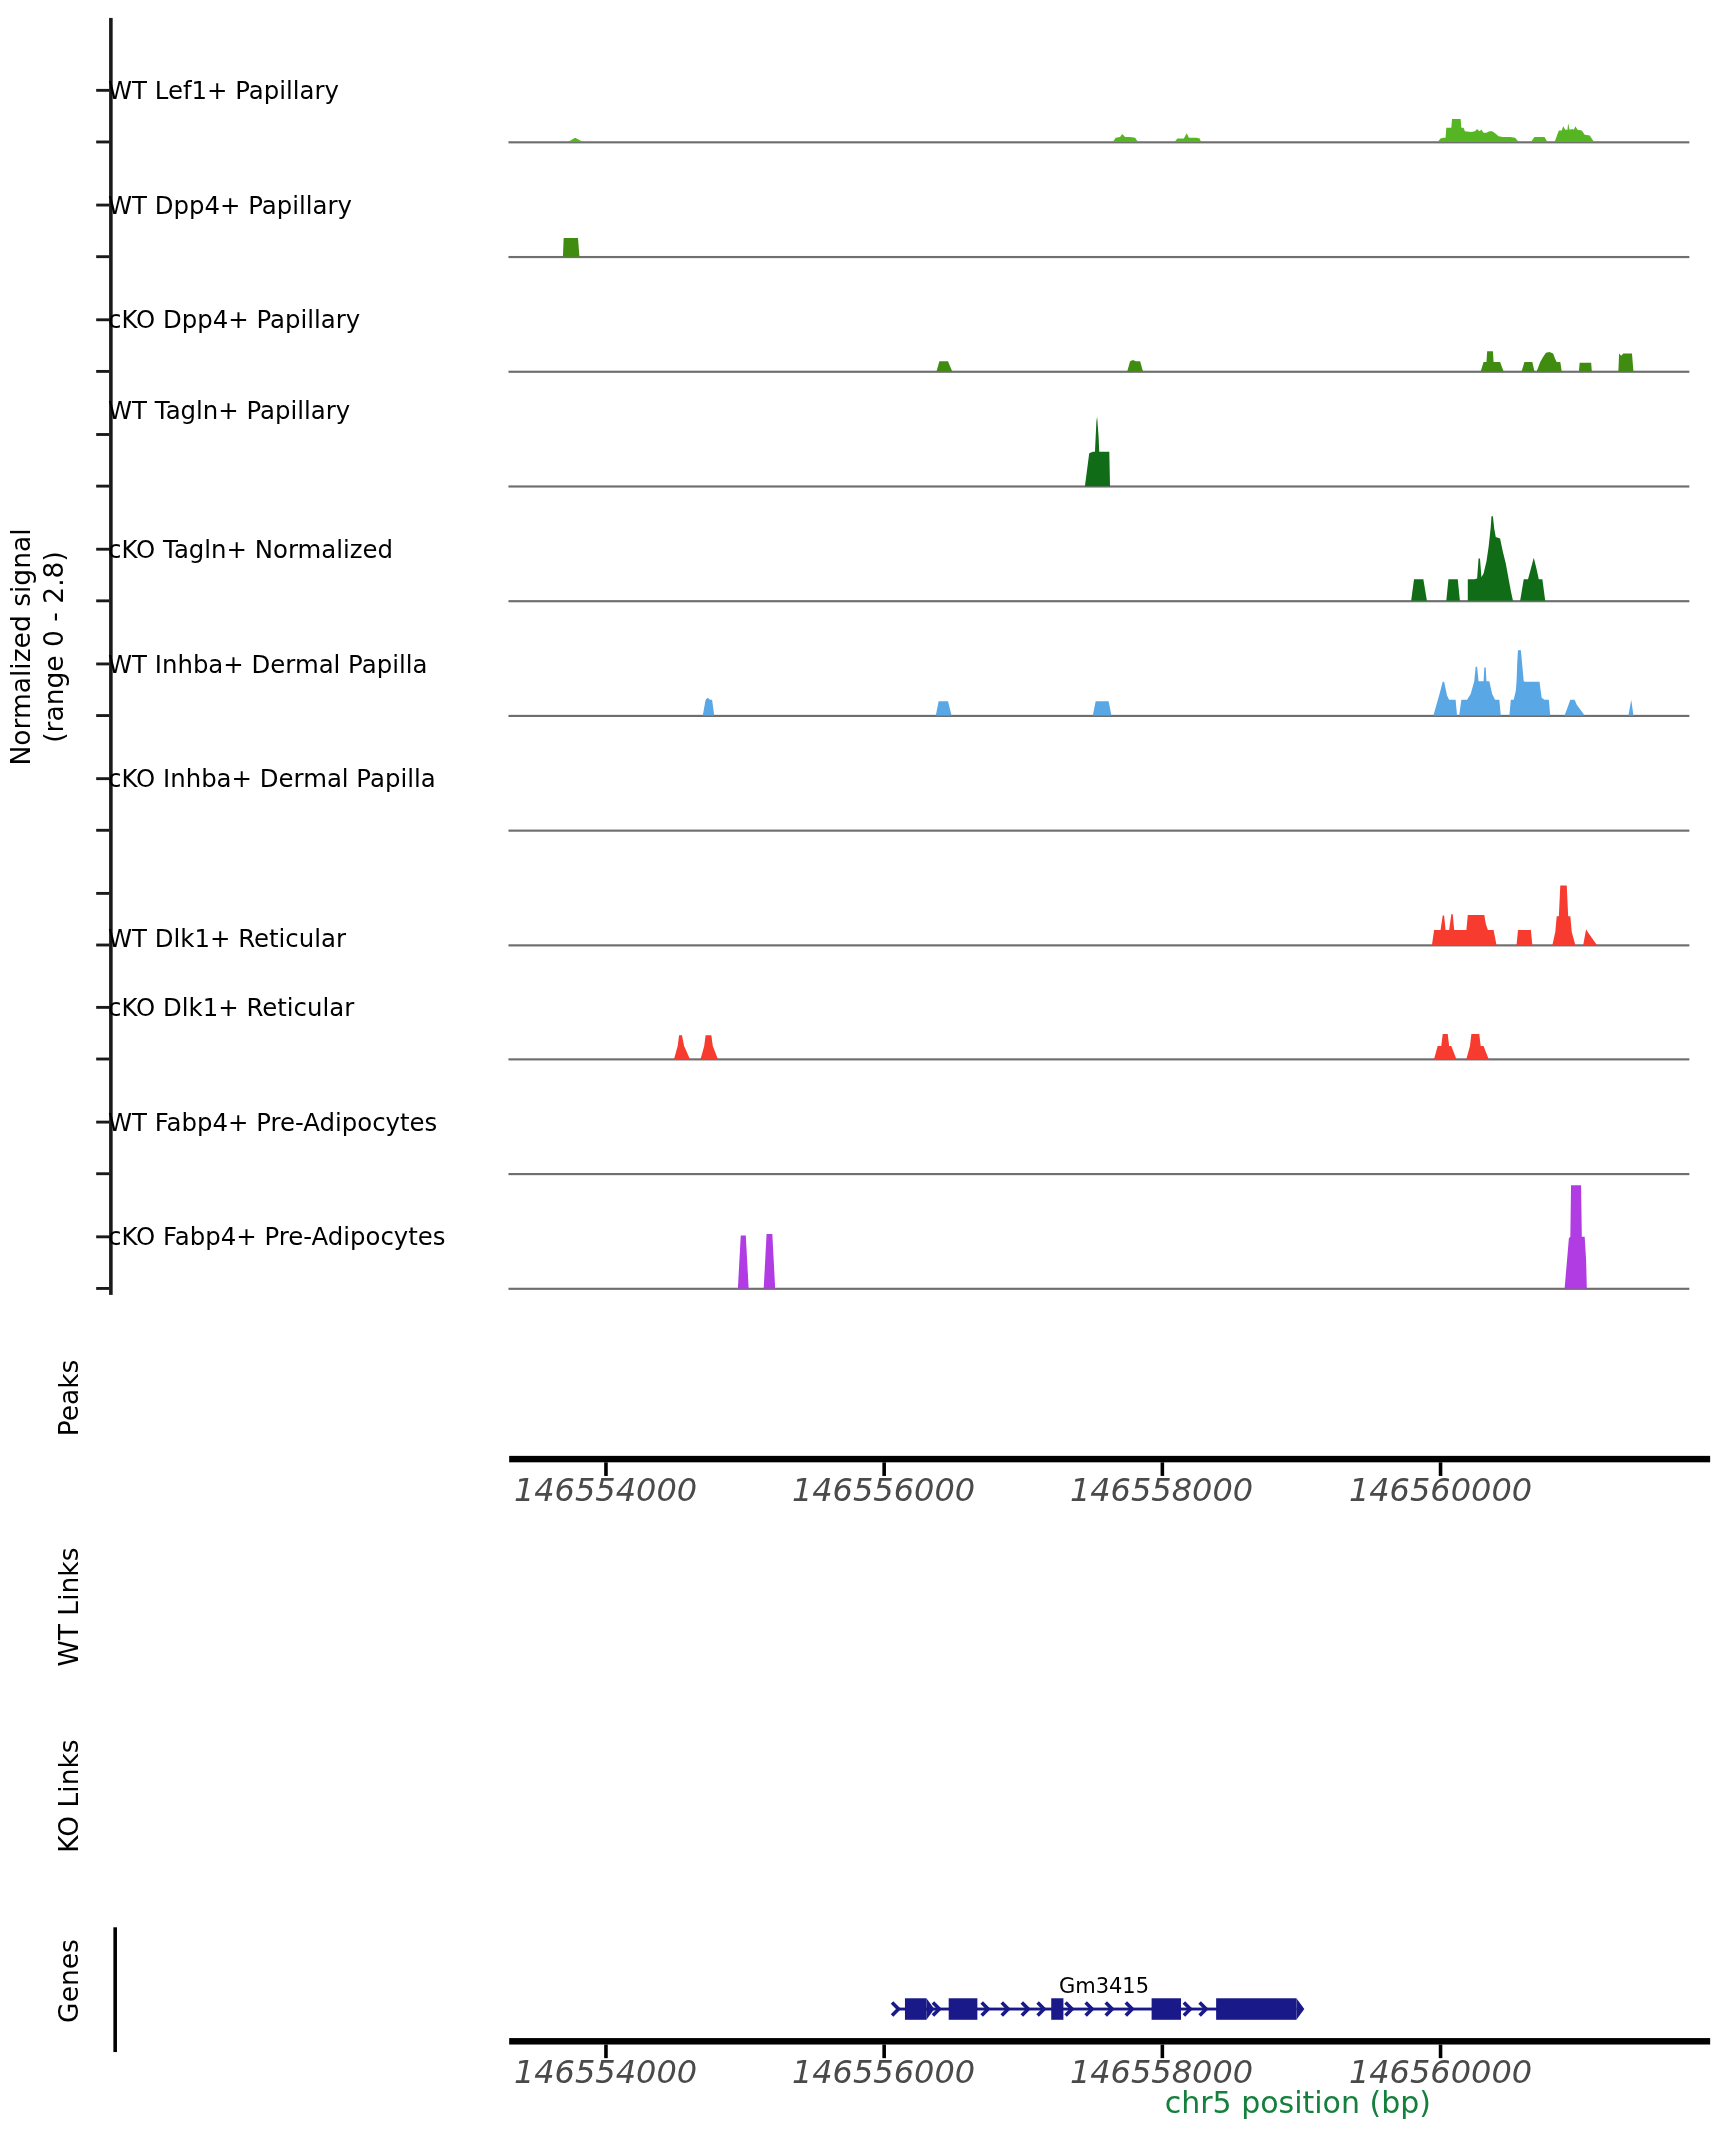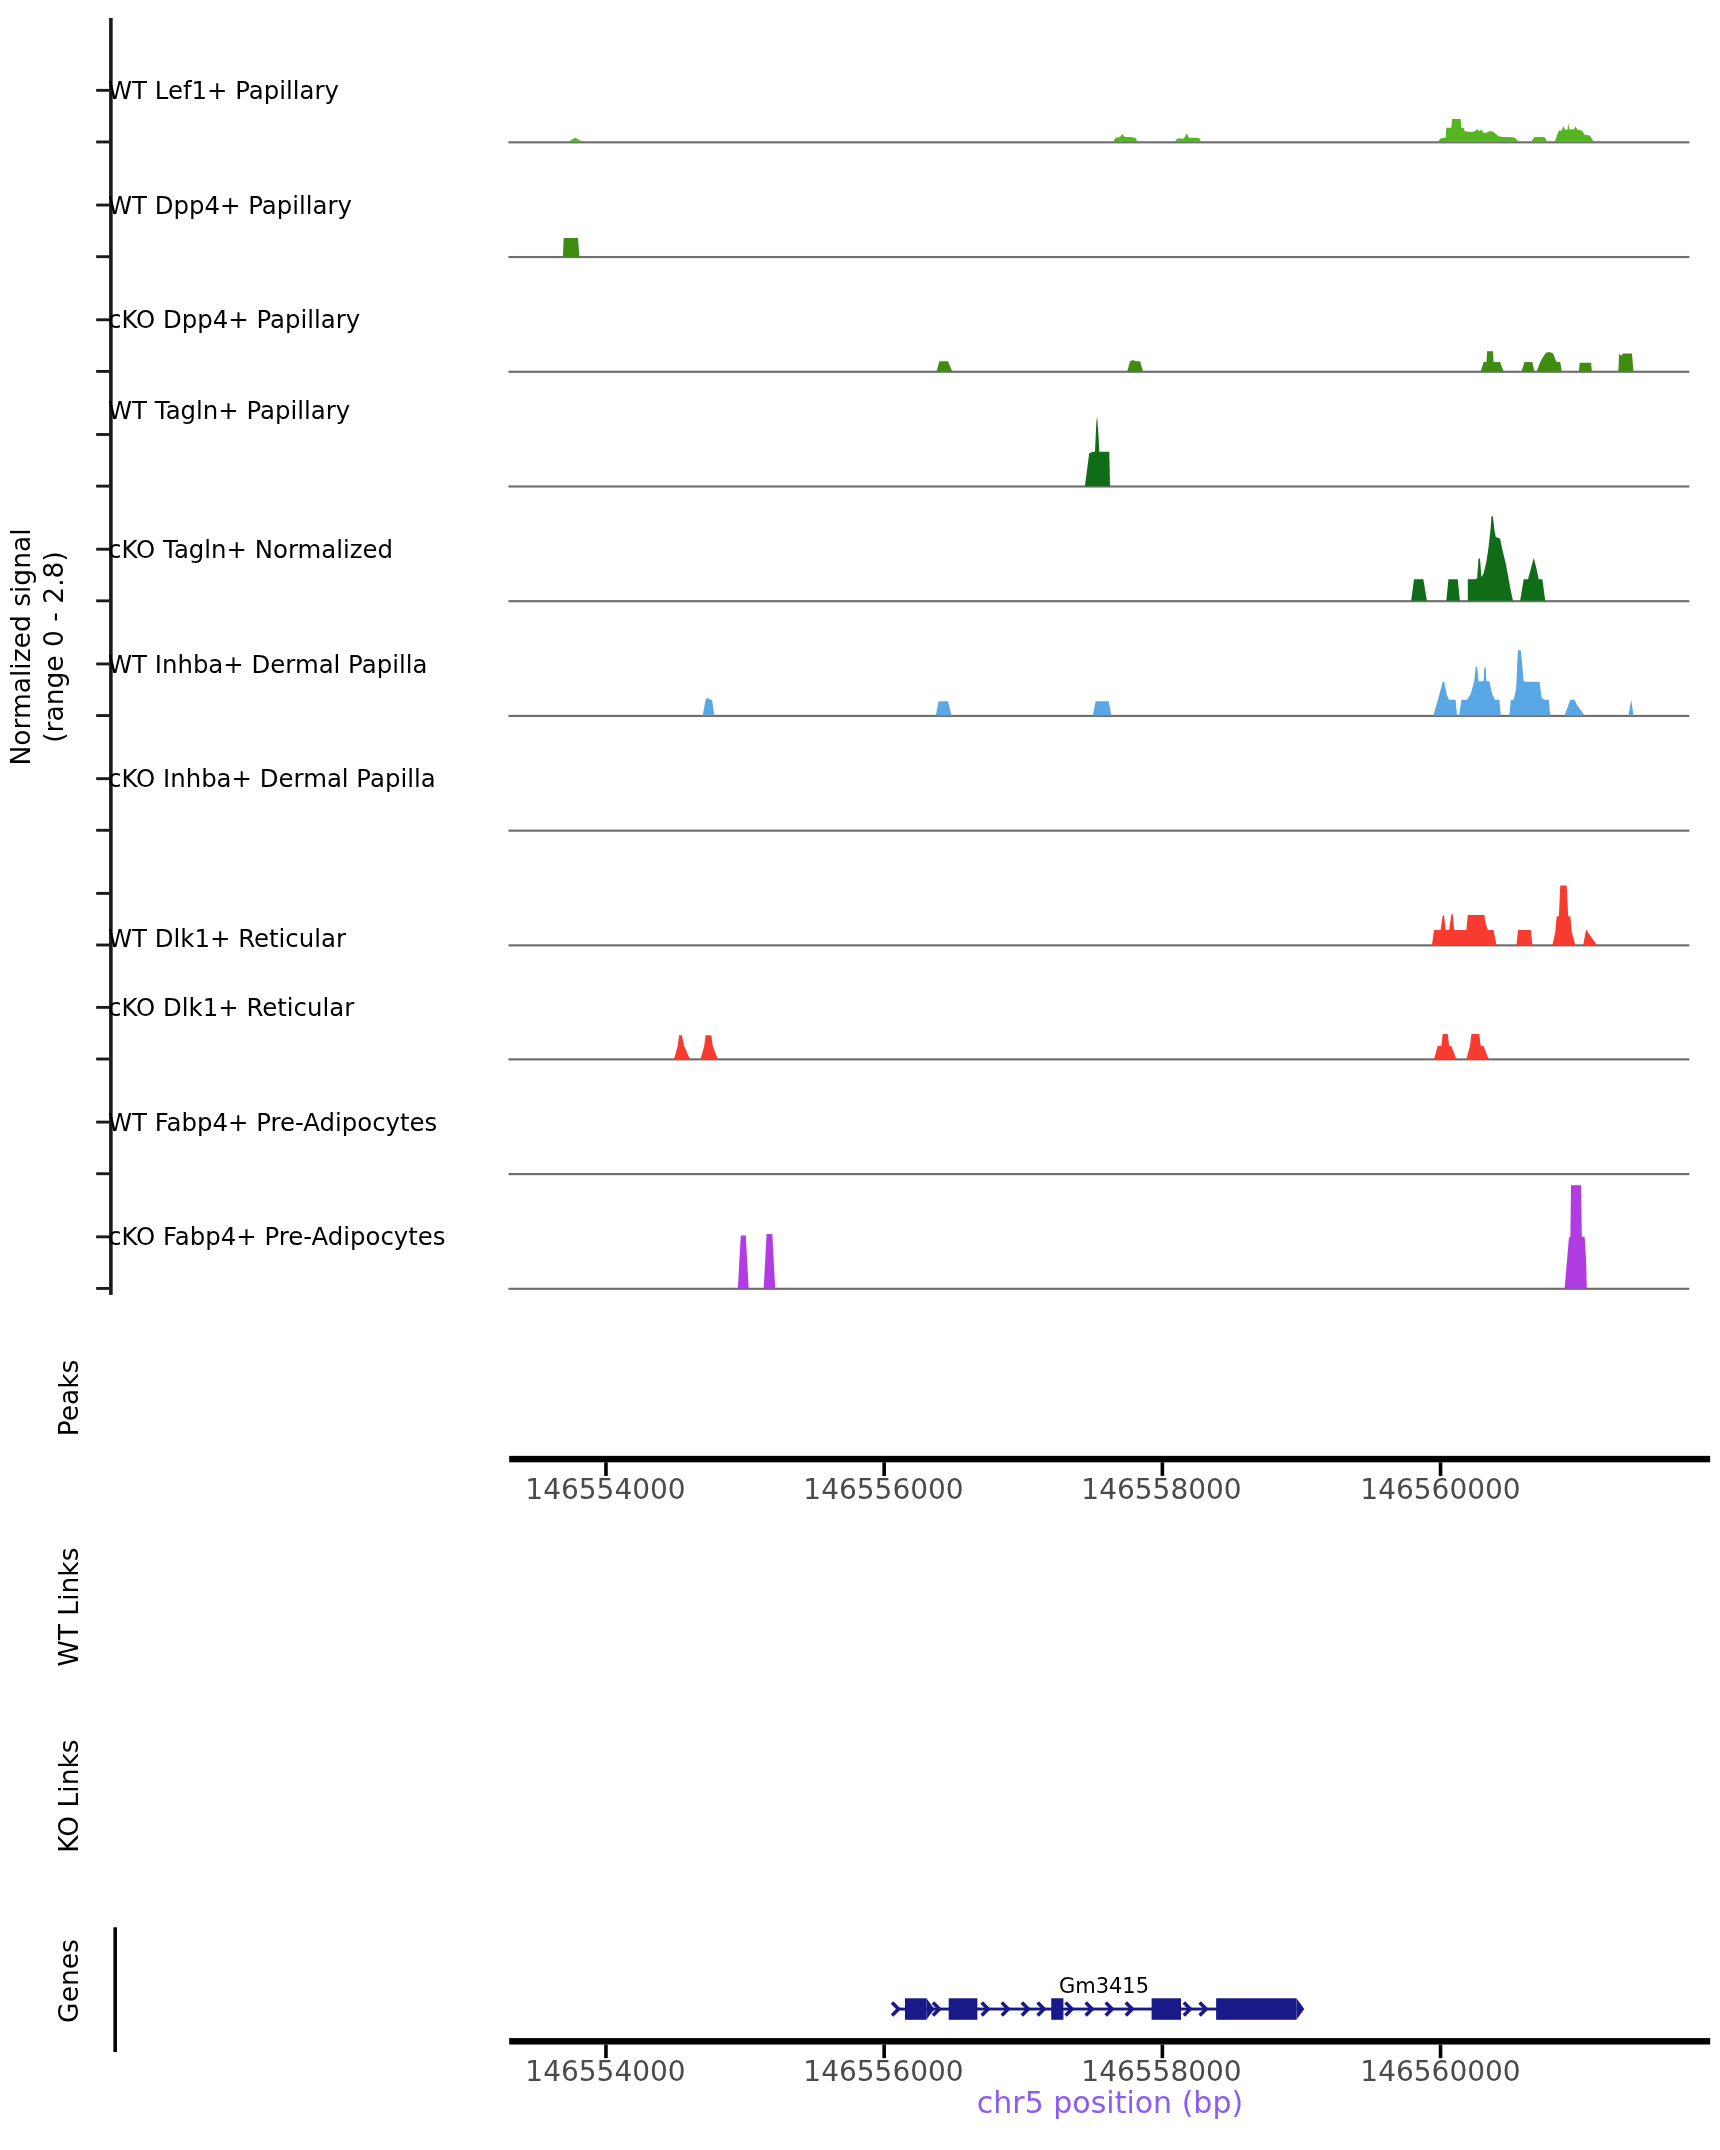--- a/index.html
+++ b/index.html
@@ -2,27 +2,27 @@
 <html style="font-size:11.5px"><head>
 <meta charset="utf-8">
 <style>
   html,body{margin:0;padding:0;background:#ffffff;}
   .fig{position:relative;width:1721px;height:2151px;background:#ffffff;
        font-family:"DejaVu Sans","Liberation Sans",sans-serif;overflow:hidden;}
   .chart-svg{position:absolute;left:0;top:0;}
   .tlabel{position:absolute;left:108px;width:401px;
           font-size:24.4px;line-height:29px;color:#000;}
   .ticklabel{position:absolute;width:229px;text-align:center;
-             font-size:28px;color:#4a4a4a;line-height:26px;}
+             font-size:32px;color:#4a4a4a;line-height:26px;font-style:italic;}
   .vcenter{position:absolute;transform:translate(-50%,-50%) rotate(-90deg);
            white-space:nowrap;font-size:26.5px;color:#000;}
   .ylab{position:absolute;transform:translate(-50%,-50%) rotate(-90deg);
         text-align:center;font-size:26.5px;line-height:33px;color:#000;white-space:nowrap;}
-  .xtitle{position:absolute;left:823px;top:2085px;width:574px;text-align:center;
-          font-size:30px;color:#8b5cf6;}
+  .xtitle{position:absolute;left:857px;top:2085px;width:574px;text-align:right;
+          font-size:30px;color:#15803d;}
   .genename{position:absolute;left:982px;top:1959px;width:244px;text-align:center;
             font-size:21px;color:#000;margin-top:15px;}
 </style>
 </head>
 <body>
 
 <div class="fig">
 
   <svg id="chart-svg" class="chart-svg" width="1721" height="2151" viewBox="0 0 2400 3000">
       <rect x="709" y="197" width="1647" height="3" fill="#6e6e6e"></rect>

